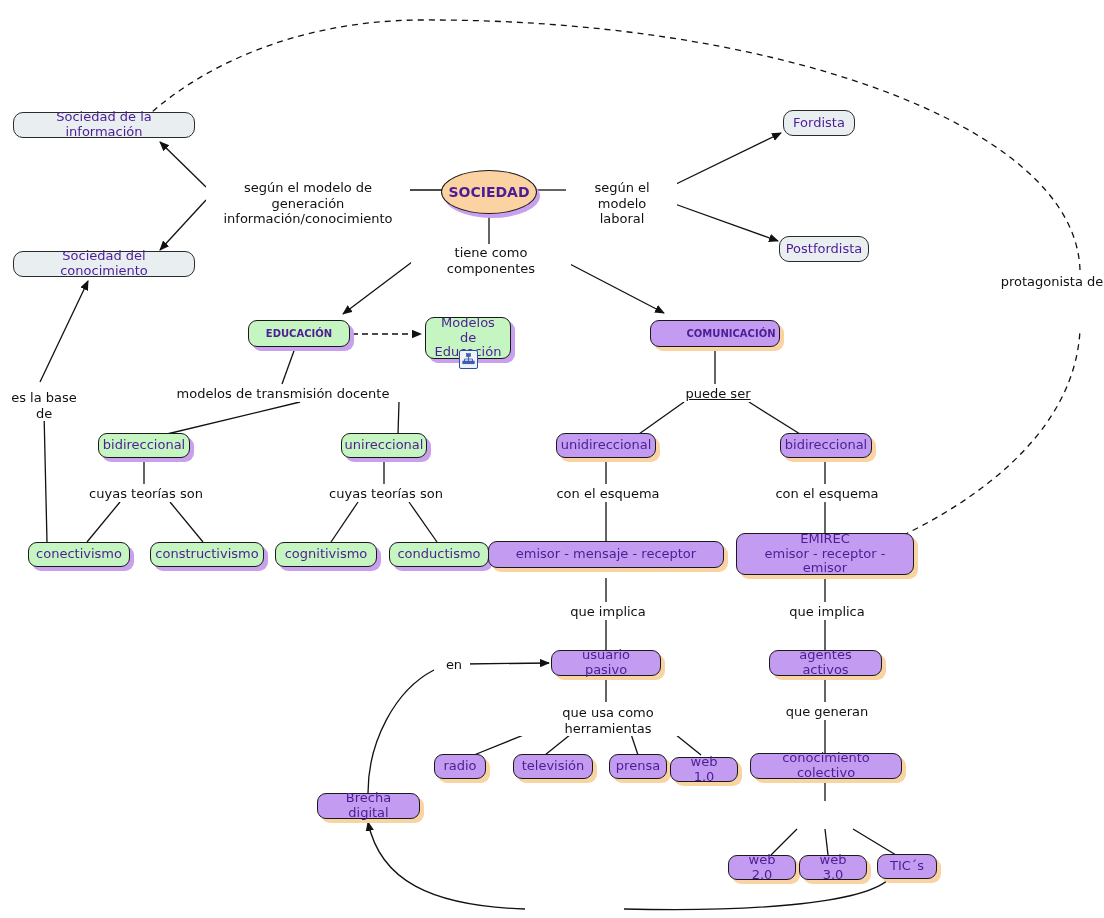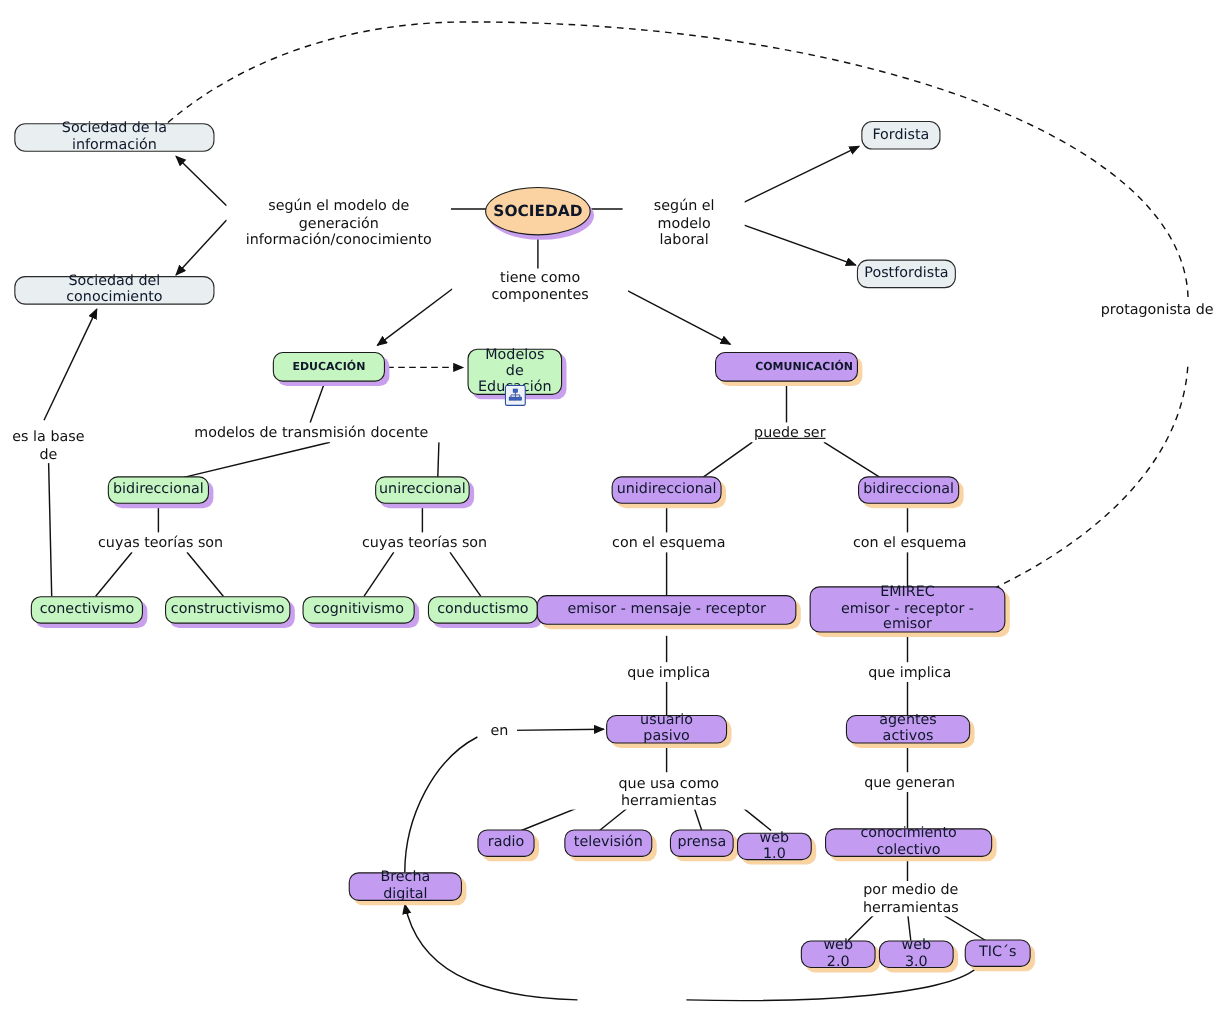--- a/index.html
+++ b/index.html
@@ -3,21 +3,21 @@
 <meta charset="utf-8">
 <style>
   html,body{margin:0;padding:0;background:#ffffff;}
   body{font-family:"DejaVu Sans","Liberation Sans",sans-serif;}
   #canvas{position:relative;width:1104px;height:918px;background:#fff;overflow:hidden;}
   #wires{position:absolute;left:0;top:0;width:1104px;height:918px;}
 
   
   .node{position:absolute;box-sizing:border-box;display:flex;align-items:center;
         justify-content:center;text-align:center;border:1px solid #000;
-        border-radius:9px;font-size:13px;color:#0f172a;line-height:1.15;
+        border-radius:9px;font-size:13px;color:#4c1d95;line-height:1.15;
         padding:3px 8px;z-index:5;}
   .node .lbl{display:block;white-space:pre-line;}
 
   
   .n-plain{background:#e9eff1;border-color:#2a2a2a;border-radius:10px;}
 
   
   .n-green{background:#c5f5c0;border-color:#1a1a1a;
            box-shadow:4px 4px 0 0 #c9a0ee;}
   
@@ -276,22 +276,20 @@
   <div class="lnk" style="left:770px;top:486px;width:110px;">con el esquema</div>
 
   <div class="lnk" style="left:564px;top:604px;width:84px;">que implica</div>
 
   <div class="lnk" style="left:783px;top:604px;width:84px;">que implica</div>
 
   <div class="lnk" style="left:515px;top:705px;width:182px;">que usa como herramientas</div>
 
   <div class="lnk" style="left:782px;top:704px;width:86px;">que generan</div>
 
-  <div class="lnk" style="left:763px;top:802px;width:126px;">por medio de
-herramientas</div>
 
   <div class="lnk" style="left:997px;top:274px;width:106px;">protagonista de</div>
 
   <div class="lnk" style="left:438px;top:657px;width:28px;">en</div>
 
   <div class="lnk" style="left:525px;top:922px;width:100px;">puede producir</div>
 
 </div>
 
 </body></html>

